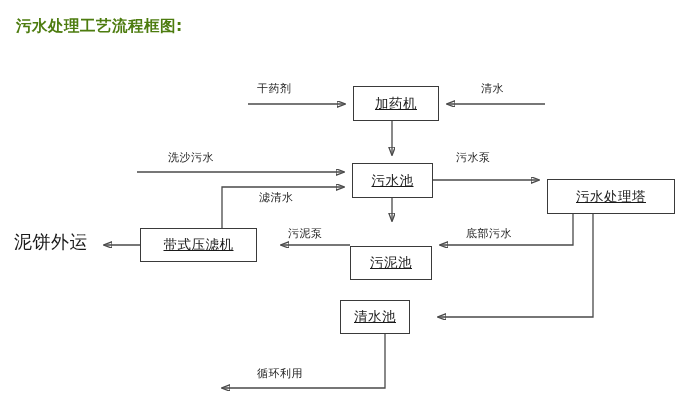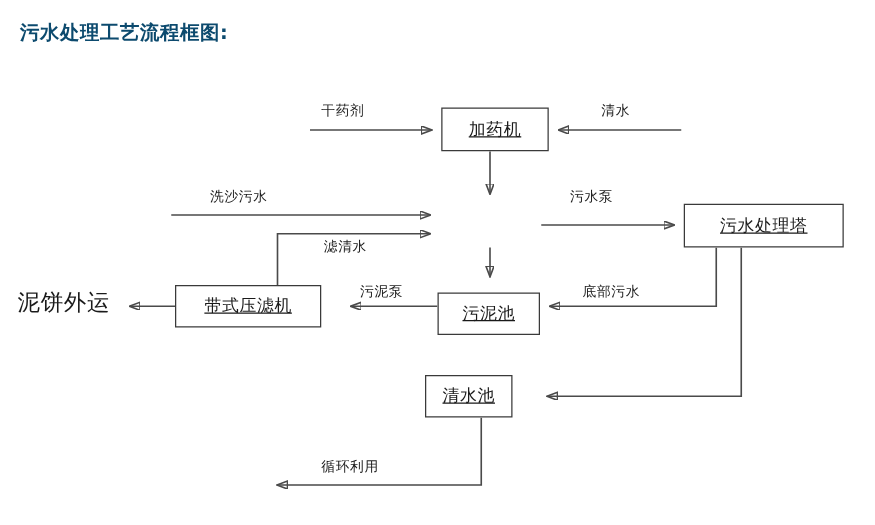--- a/index.html
+++ b/index.html
@@ -18,21 +18,21 @@
     position: relative;
     width: 700px;
     height: 420px;
   }
   .title {
     position: absolute;
     left: 16px;
     top: 16px;
     font-size: 15.5px;
     font-weight: bold;
-    color: #0c4a6e;
+    color: #4d7c0f;
     letter-spacing: 0.5px;
     white-space: nowrap;
   }
   .node {
     position: absolute;
     box-sizing: border-box;
     border: 1.3px solid #3a3a3a;
     background: #ffffff;
     display: flex;
     align-items: center;
@@ -111,30 +111,33 @@
 
     <path d="M593,198 L593,317 L438,317" marker-end="url(#ah)"></path>
 
     <path d="M385,334 L385,388 L222,388" marker-end="url(#ah)"></path>
   </svg>
 
   <div class="node" style="left:353px; top:86px; width:86px; height:35px;">
     <span>加药机</span>
   </div>
 
+  <div class="node" style="left:352px; top:163px; width:81px; height:35px;">
+    <span>污水池</span>
+  </div>
 
-  <div class="node" style="left:547px; top:163px; width:128px; height:35px;">
+  <div class="node" style="left:547px; top:179px; width:128px; height:35px;">
     <span>污水处理塔</span>
   </div>
 
   <div class="node" style="left:140px; top:228px; width:117px; height:34px;">
     <span>带式压滤机</span>
   </div>
 
-  <div class="node" style="left:350px; top:234px; width:82px; height:34px;">
+  <div class="node" style="left:350px; top:246px; width:82px; height:34px;">
     <span>污泥池</span>
   </div>
 
   <div class="node" style="left:340px; top:300px; width:70px; height:34px;">
     <span>清水池</span>
   </div>
 
   <div class="edge-label" style="left:257px; top:81px;">干药剂</div>
 
   <div class="edge-label" style="left:481px; top:81px;">清水</div>

